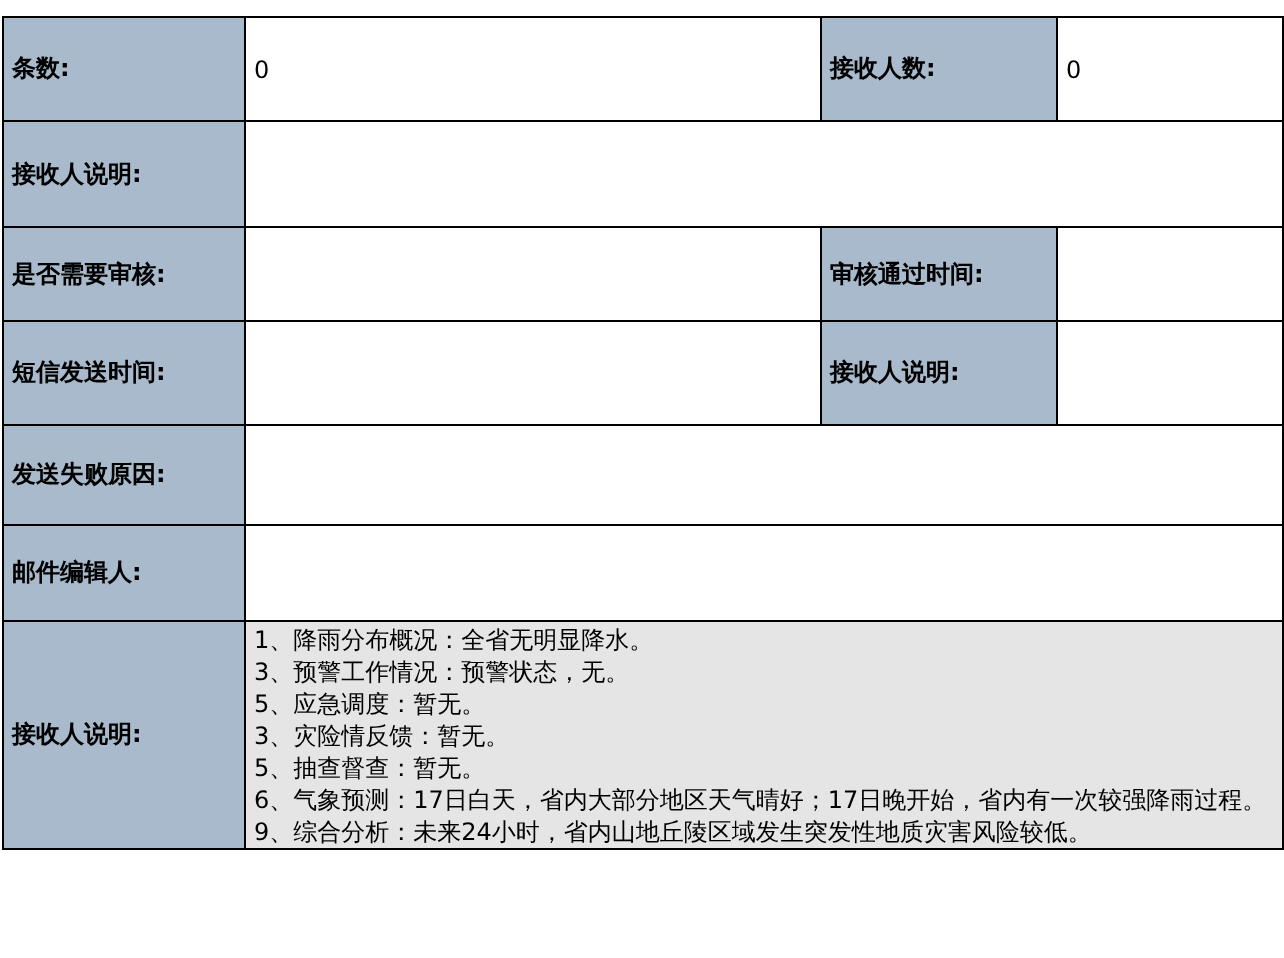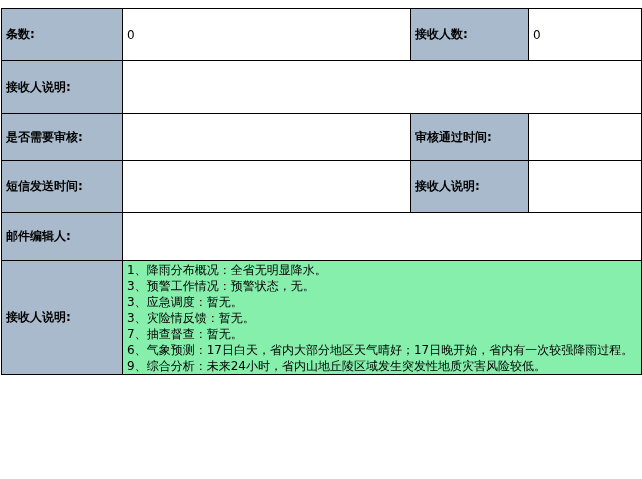--- a/index.html
+++ b/index.html
@@ -33,21 +33,21 @@
     padding: 0 2px 0 4px;
     white-space: nowrap;
   }
   .value-cell {
     background: #ffffff;
     text-align: left;
     vertical-align: middle;
     padding: 0 2px 0 4px;
   }
   .content-cell {
-    background: #86efac;
+    background: #e5e5e5;
     vertical-align: top;
     padding: 1px 4px 0 4px;
   }
   .content-line {
     line-height: 16px;
     white-space: nowrap;
   }
   .r1 { height: 50px; }
   .r2 { height: 52px; }
   .r3 { height: 53px; }
@@ -83,30 +83,34 @@
       <td class="value-cell"></td>
       <th class="label-cell">审核通过时间:</th>
       <td class="value-cell"></td>
     </tr>
     <tr class="r5">
       <th class="label-cell">短信发送时间:</th>
       <td class="value-cell"></td>
       <th class="label-cell">接收人说明:</th>
       <td class="value-cell"></td>
     </tr>
+    <tr class="r6">
+      <th class="label-cell">发送失败原因:</th>
+      <td class="value-cell" colspan="3"></td>
+    </tr>
     <tr class="r7">
       <th class="label-cell">邮件编辑人:</th>
       <td class="value-cell" colspan="3"></td>
     </tr>
     <tr class="r8">
       <th class="label-cell">接收人说明:</th>
       <td class="content-cell" colspan="3">
         <div class="content-line">1、降雨分布概况：全省无明显降水。</div>
         <div class="content-line">3、预警工作情况：预警状态，无。</div>
-        <div class="content-line">3、应急调度：暂无。</div>
+        <div class="content-line">5、应急调度：暂无。</div>
         <div class="content-line">3、灾险情反馈：暂无。</div>
-        <div class="content-line">7、抽查督查：暂无。</div>
+        <div class="content-line">5、抽查督查：暂无。</div>
         <div class="content-line">6、气象预测：17日白天，省内大部分地区天气晴好；17日晚开始，省内有一次较强降雨过程。</div>
         <div class="content-line">9、综合分析：未来24小时，省内山地丘陵区域发生突发性地质灾害风险较低。</div>
       </td>
     </tr>
   </tbody>
 </table>
 
 </body></html>

